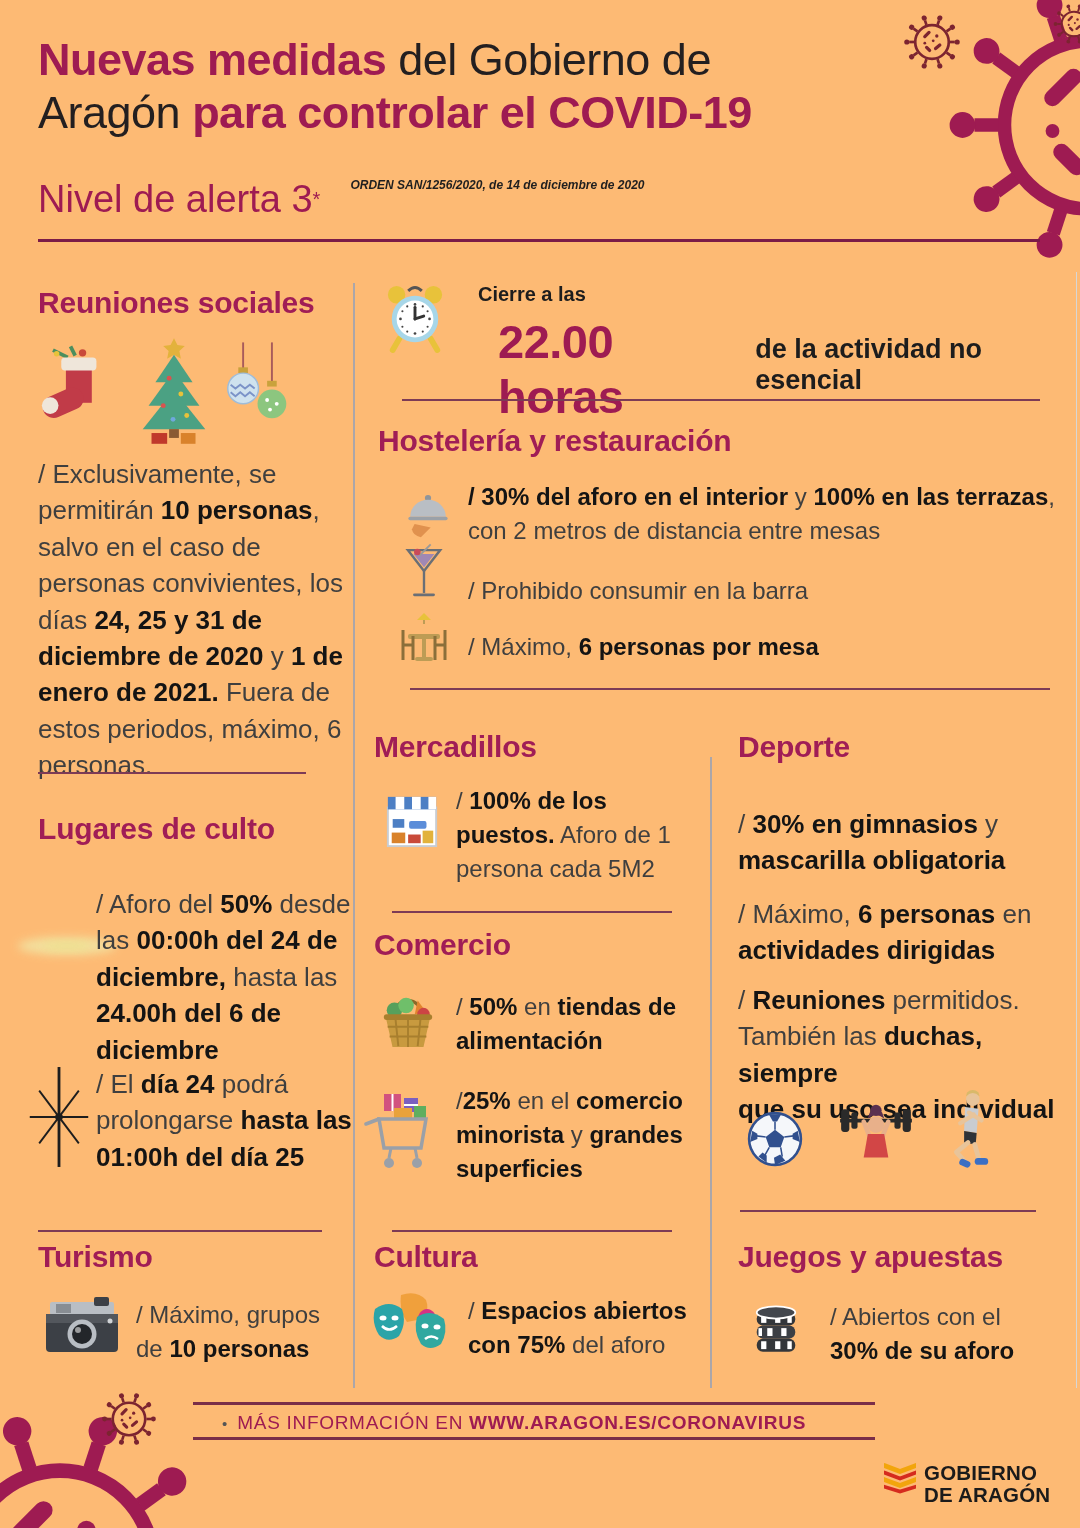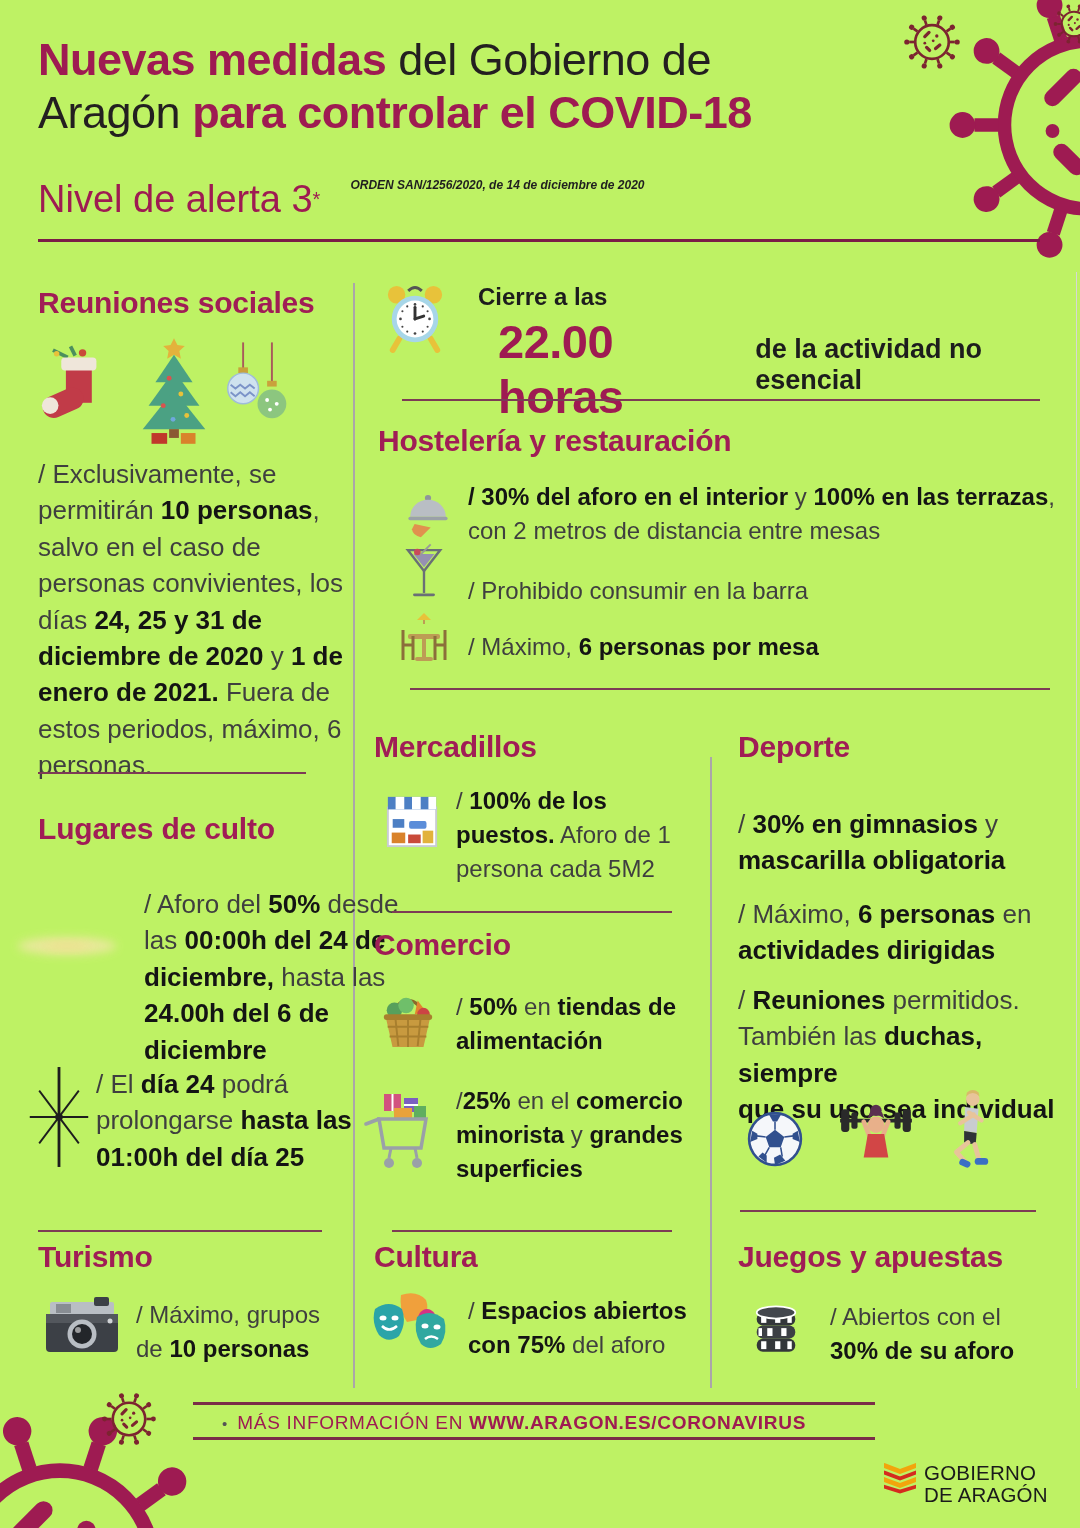--- a/index.html
+++ b/index.html
@@ -1,46 +1,46 @@
 <!DOCTYPE html>
 <html><head>
 <meta charset="utf-8">
 <style>
   :root{
     --accent:#9E1B52; --heading:#A01D56; --text:#3F3F3F; --textb:#141414;
     --rule:#7D3B55; --hrule:#7B1C47; --vdiv:#ABA6A9;
   }
   *{box-sizing:border-box; margin:0; padding:0;}
   body{background:#ffffff; font-family:"Liberation Sans", sans-serif;}
-  #poster{position:relative; width:1080px; height:1528px; background:#bef264; overflow:hidden; margin:0 auto;}
+  #poster{position:relative; width:1080px; height:1528px; background:#fdba74; overflow:hidden; margin:0 auto;}
   .abs{position:absolute;}
   .h{font-size:30px; font-weight:700; color:var(--heading); letter-spacing:-0.2px;}
   .t{font-size:24px; line-height:1.42; color:var(--text); white-space:pre-line;}
   .t26{font-size:26px; line-height:1.40;}
   .seg-b{font-weight:700; color:var(--textb);}
   .seg-accent{color:var(--accent);}
   .seg-dark{color:#231F20;}
   .rule{background:var(--rule); height:2px;}
   .vdiv{background:var(--vdiv); width:2px;}
   #title{font-size:45px; line-height:1.17; font-weight:400; white-space:pre-line; letter-spacing:-0.5px;}
   #title .seg-b{color:var(--accent);}
   #alert-row{display:flex; }
   #alert-level{font-size:38px; color:var(--accent); font-weight:400;}
   #alert-asterisk{font-size:20px; color:var(--accent); vertical-align:super; font-weight:400;}
   #order-ref{font-size:12px; font-style:italic; font-weight:700; color:#1F1F1F; margin-left:30px; padding-bottom:5px;}
-  .cl1{font-size:24px; font-weight:700; color:#1D1D1D;}
+  .cl1{font-size:20px; font-weight:700; color:#1D1D1D;}
   .cl-row{display:flex; align-items:baseline; gap:16px;}
   .cl-time{font-size:47px; font-weight:700; color:var(--accent); letter-spacing:-0.5px;}
   .cl2{font-size:27px; font-weight:700; color:#1D1D1D;}
   .foot-row{display:flex; align-items:center; gap:10px;}
   .foot-bullet{color:#555; font-size:15px;}
   .foot-text{font-size:19px; letter-spacing:0.7px; color:var(--accent);}
   .foot-text .seg-b{color:var(--accent); font-weight:700;}
   .logo{display:flex; align-items:flex-start;}
-  .logo-text{margin-left:8px; font-size:20.5px; font-weight:400; color:#1B1B1B; line-height:1.06; letter-spacing:0.2px;}
+  .logo-text{margin-left:8px; font-size:20.5px; font-weight:700; color:#1B1B1B; line-height:1.06; letter-spacing:0.2px;}
 </style>
 </head>
 <body>
 
 <svg width="0" height="0" style="position:absolute">
 <defs>
   <filter id="softblur" x="-60%" y="-60%" width="220%" height="220%">
         <feGaussianBlur stdDeviation="5"></feGaussianBlur>
       </filter>
 
@@ -392,21 +392,21 @@
     </svg>
   <svg class="abs" style="left:-105px; top:1398px; width:330px; height:330px; color:#9E1B52" viewBox="0 0 100 100">
     <use href="#virus"></use>
     <use href="#virus-solid" transform="translate(40,40) scale(0.12)"></use>
   </svg>
   <svg class="abs" style="left:100px; top:1390px; width:58px; height:58px; color:#7C2430" viewBox="0 0 100 100">
       <use href="#virus"></use>
     </svg>
 
   <div id="title" class="abs" style="left:38px; top:34px; width:860px;"><span class="seg-b seg-accent">Nuevas medidas</span><span class="seg-dark"> del Gobierno de
-Aragón </span><span class="seg-b seg-accent">para controlar el COVID-18</span></div>
+Aragón </span><span class="seg-b seg-accent">para controlar el COVID-19</span></div>
   <div id="alert-row" class="abs" style="left:38px; top:178px;">
     <div><span id="alert-level">Nivel de alerta 3</span><sup id="alert-asterisk">*</sup></div>
     <div id="order-ref">ORDEN SAN/1256/2020, de 14 de diciembre de 2020</div>
   </div>
   <div class="abs" style="left:38px; top:239px; width:1002px; height:3px; background:var(--hrule);"></div>
 
   <div class="abs vdiv" style="left:353px; top:283px; height:1105px;"></div>
   <div class="abs vdiv" style="left:710px; top:757px; height:631px;"></div>
   <div class="abs" style="left:1076px; top:272px; width:1px; height:1116px; background:#D6D6D6;"></div>
 
@@ -429,21 +429,21 @@
 enero de 2021.</span><span> Fuera de
 estos periodos, máximo, 6
 personas.</span></div>
 
   <div class="abs rule" style="left:38px; top:772px; width:268px;"></div>
 
   <div class="abs h" style="left:38px; top:812px;">Lugares de culto</div>
   <svg class="abs" style="left:8px; top:916px; width:118px; height:60px;" viewBox="0 0 120 60">
       <use href="#glow"></use>
     </svg>
-  <div class="abs t t26" style="left:96px; top:886px;margin-left:48px;"><span>/ Aforo del </span><span class="seg-b">50%</span><span> desde
+  <div class="abs t t26" style="left:96px; top:886px;"><span>/ Aforo del </span><span class="seg-b">50%</span><span> desde
 las </span><span class="seg-b">00:00h del 24 de
 diciembre,</span><span> hasta las
 </span><span class="seg-b">24.00h del 6 de
 diciembre</span></div>
   <svg class="abs" style="left:26px; top:1062px; width:66px; height:110px;" viewBox="0 0 70 110">
       <use href="#sparkle"></use>
     </svg>
   <div class="abs t t26" style="left:96px; top:1066px;"><span>/ El </span><span class="seg-b">día 24</span><span> podrá
 prolongarse </span><span class="seg-b">hasta las
 01:00h del día 25</span></div>

